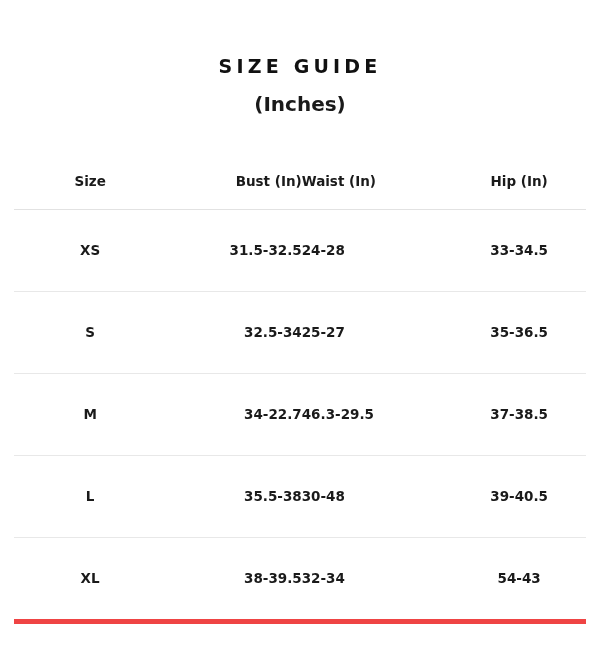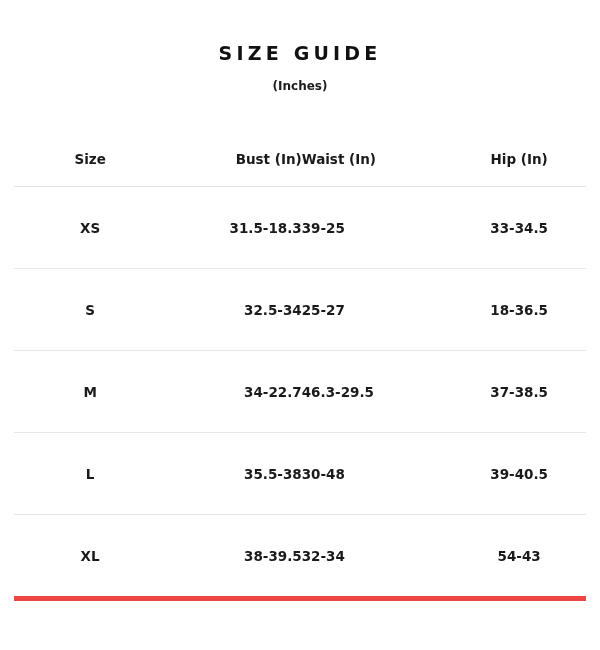--- a/index.html
+++ b/index.html
@@ -15,32 +15,32 @@
     overflow: hidden;
   }
   .page {
     width: 600px;
     height: 650px;
     box-sizing: border-box;
     position: relative;
   }
   .header {
     text-align: center;
-    padding-top: 42px;
+    padding-top: 55px;
   }
   .title {
     font-size: 19px;
     font-weight: bold;
     letter-spacing: 4.2px;
     color: #111111;
     margin: 0;
     line-height: 1.2;
   }
   .subtitle {
-    font-size: 12px;
+    font-size: 20px;
     font-weight: bold;
     color: #1a1a1a;
     margin: 14px 0 0 0;
     line-height: 1.2;
   }
   .table-wrap {
     margin-top: 38px;
     padding: 0 14px;
     box-sizing: border-box;
   }
@@ -102,29 +102,29 @@
         <tr>
           <th class="col-size">Size</th>
           <th class="col-bust">Bust (In)</th>
           <th class="col-waist">Waist (In)</th>
           <th class="col-hip">Hip (In)</th>
         </tr>
       </thead>
       <tbody>
         <tr>
           <td class="col-size">XS</td>
-          <td class="col-bust">31.5-18.3</td>
-          <td class="col-waist">39-25</td>
+          <td class="col-bust">31.5-32.5</td>
+          <td class="col-waist">24-28</td>
           <td class="col-hip">33-34.5</td>
         </tr>
         <tr>
           <td class="col-size">S</td>
           <td class="col-bust">32.5-34</td>
           <td class="col-waist">25-27</td>
-          <td class="col-hip">18-36.5</td>
+          <td class="col-hip">35-36.5</td>
         </tr>
         <tr>
           <td class="col-size">M</td>
           <td class="col-bust">34-22.7</td>
           <td class="col-waist">46.3-29.5</td>
           <td class="col-hip">37-38.5</td>
         </tr>
         <tr>
           <td class="col-size">L</td>
           <td class="col-bust">35.5-38</td>

